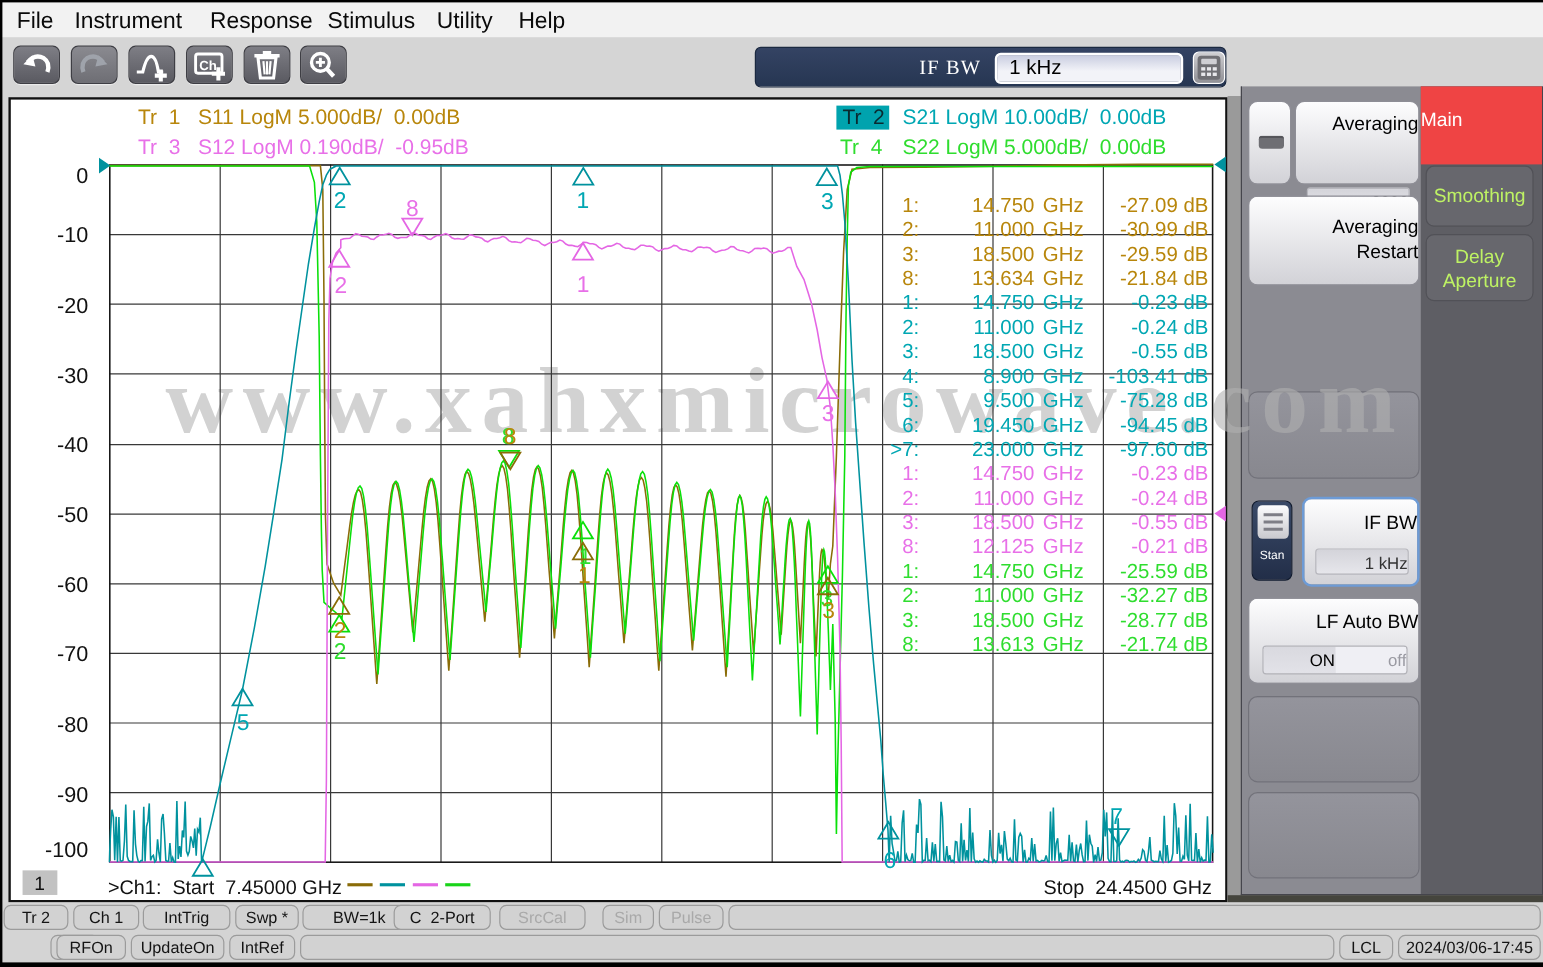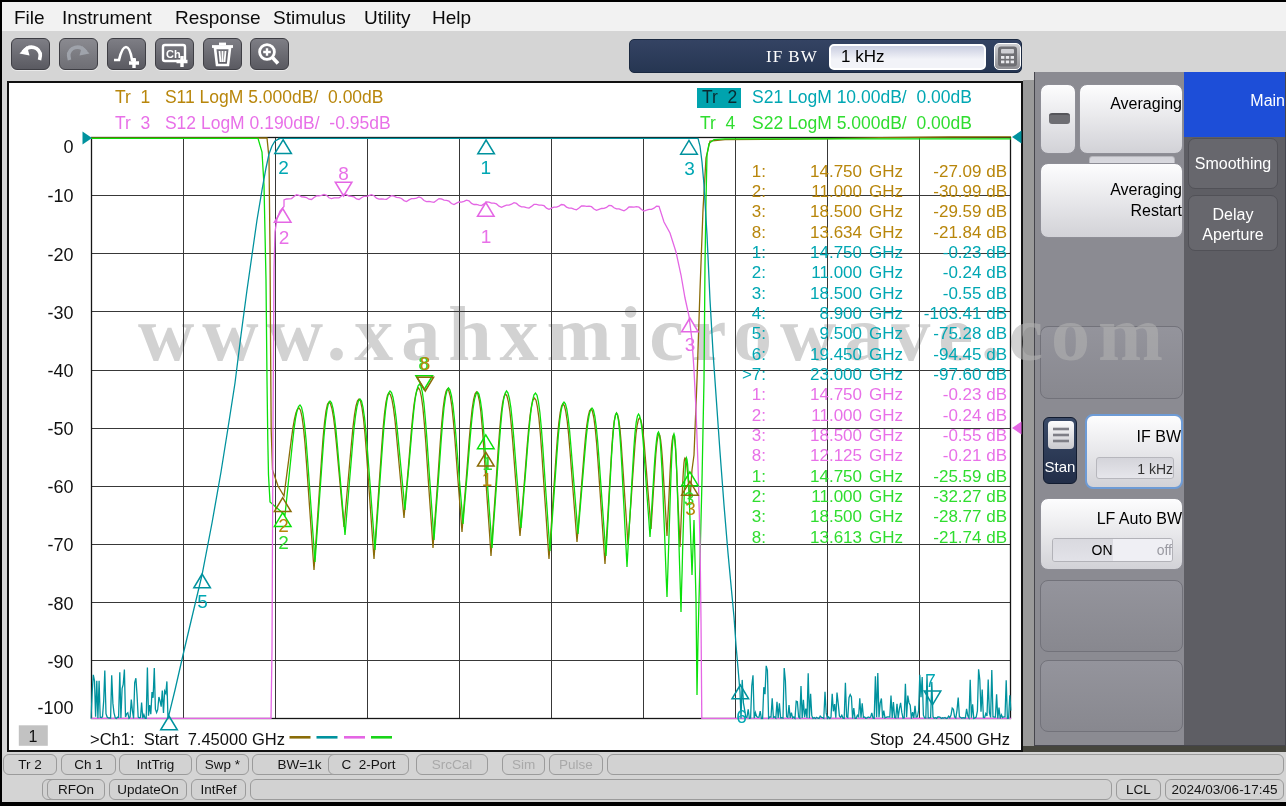--- a/index.html
+++ b/index.html
@@ -38,24 +38,24 @@
 #ptitle { left:0; top:0; width:238px; height:34px; border-radius:7px 7px 7px 0;
   background:linear-gradient(115deg,#40506e 0%,#374764 40%,#2a3a56 42%,#263650 100%);
   background-color:#2c3c58; border:1px solid #2a3140; }
 #pbody { left:0; top:34px; width:252px; height:674px; background:#8b8b92;
   border:1px solid #45454c; border-top:none; }
 #ptitle span { position:absolute; left:13px; top:7px; color:#fff; font-size:16px; }
 #xbtn { position:absolute; left:213px; top:7px; width:22px; height:21px; border-radius:4px;
   background:linear-gradient(#5d8a8e,#1e3e46 70%); border:2px solid #c9cdd4; color:#fff;
   font-size:13px; font-weight:bold; text-align:center; line-height:17px; }
 #tabcol { left:150px; top:34px; width:101px; height:673px; background:#5e5e64; }
-#tabmain { position:absolute; left:0px; top:0px; width:101px; height:65px; background:#1d4ed8;
-  color:#fff; font-size:16px; text-align:right; padding-top:20px; }
+#tabmain { position:absolute; left:0px; top:0px; width:101px; height:65px; background:#ef4444;
+  color:#fff; font-size:16px; text-align:left; padding-top:20px; }
 .tab { position:absolute; left:4px; width:90px; background:#67676d; border:1px solid #515157;
-  border-radius:7px; color:#ffffff; font-size:16px; text-align:center; }
+  border-radius:7px; color:#bef264; font-size:16px; text-align:center; }
 .skb { position:absolute; left:6px; width:143px; border-radius:8px;
   background:linear-gradient(#fdfdfe,#d2d2d7); border:1px solid #8e8e96;
   color:#000; font-size:16px; text-align:right; }
 .skb .inner { position:absolute; left:48px; right:7px; height:22px; border-radius:3px;
   background:linear-gradient(#d4d4da,#e6e6eb); border:1px solid #b7b7bd;
   font-size:14px; color:#333; line-height:22px; }
 .emptyb { position:absolute; left:6px; width:143px; border-radius:8px;
   background:linear-gradient(#94949c,#88888f); border:1px solid #72727a; }
 .seg { position:absolute; display:flex; height:24px; border:1px solid #b2b2b8; border-radius:3px;
   overflow:hidden; font-size:14px; line-height:22px; }
@@ -364,21 +364,21 @@
  <div style="position:absolute; left:9px; top:379px; width:34px; height:67px; border-radius:6px; background:linear-gradient(#3a4a68,#222e48); border:1px solid #121c30;">
    <div style="position:absolute; left:4px; top:3px; width:26px; height:28px; border-radius:4px; background:linear-gradient(#fdfdfe,#c9c9ce);">
      <svg width="26" height="28">
             <g stroke="#7e7e86" stroke-width="2.6">
               <line x1="5" y1="8" x2="21" y2="8"></line>
               <line x1="5" y1="14" x2="21" y2="14"></line>
               <line x1="5" y1="20" x2="21" y2="20"></line>
             </g>
           </svg>
    </div>
-   <div style="position:absolute; left:0; top:40px; width:100%; text-align:center; color:#fff; font-size:15px;">Stan</div>
+   <div style="position:absolute; left:0; top:40px; width:100%; text-align:center; color:#fff; font-size:10px;">Stan</div>
  </div>
  <div class="skb" style="top:460px; height:72px; padding-top:11px;">LF Auto BW
    <div class="seg" style="left:11px; right:9px; top:39px;">
           <div class="on">ON</div>
           <div class="off">off</div>
         </div>
  </div>
  <div class="emptyb" style="top:542px; height:72px;"></div>
  <div class="emptyb" style="top:622px; height:72px;"></div>
 </div>

